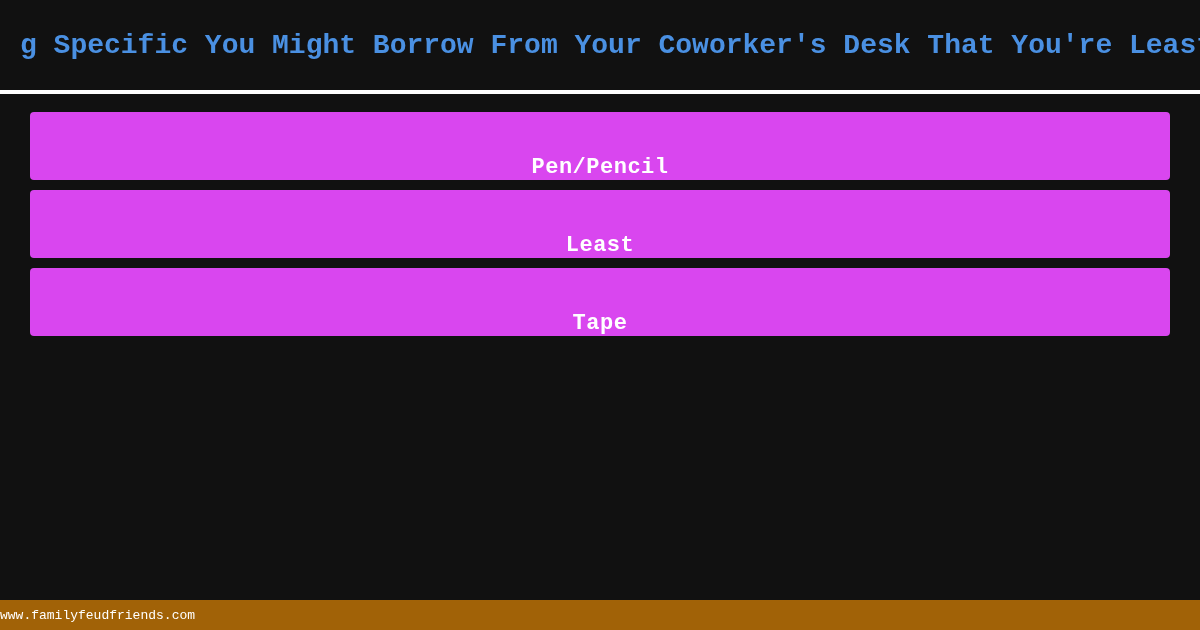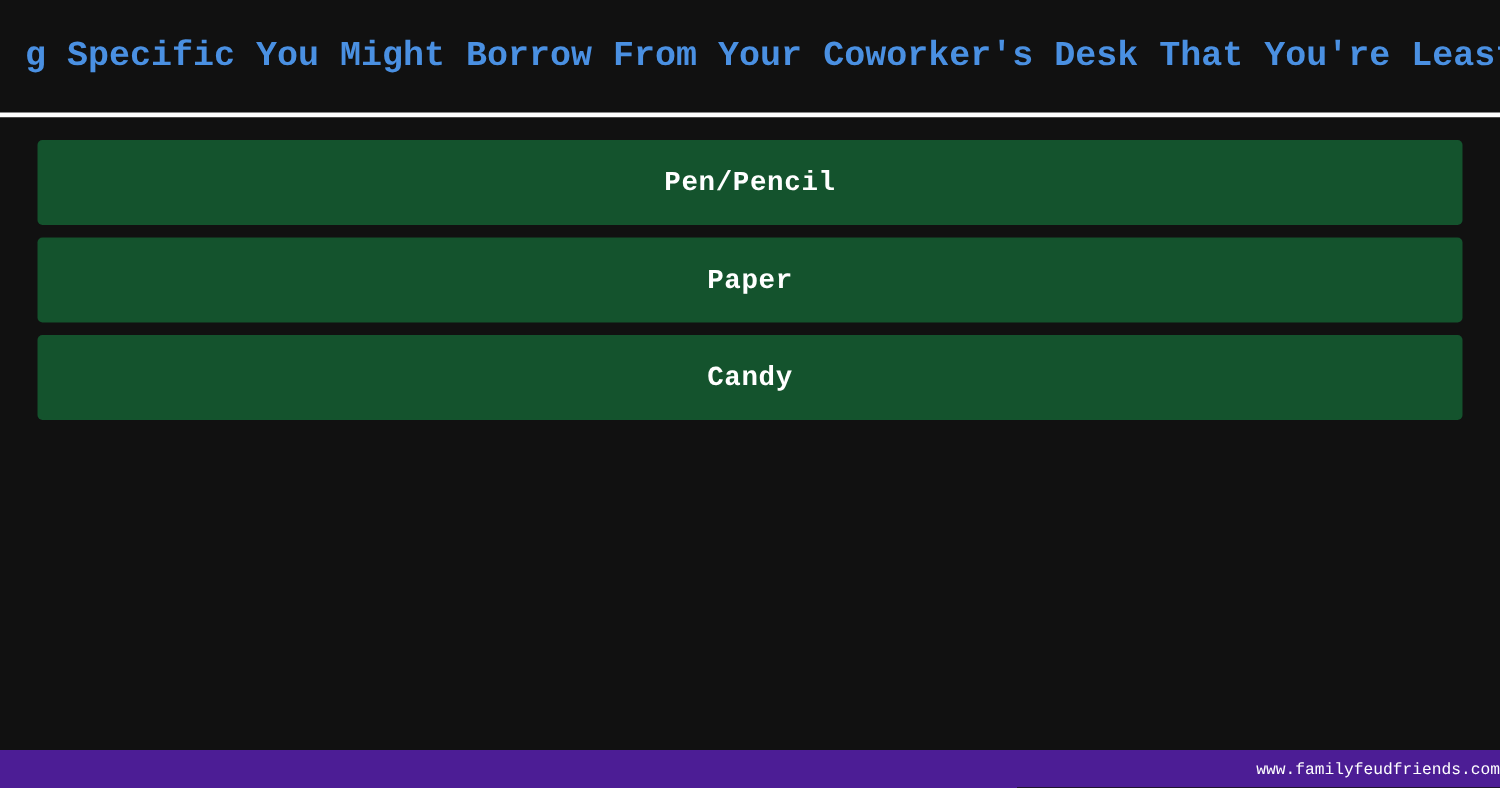--- a/index.html
+++ b/index.html
@@ -46,43 +46,43 @@
       flex: 1;
       background-color: #111111;
       padding: 18px 30px;
       display: flex;
       flex-direction: column;
       gap: 10px;
       overflow: hidden;
     }
 
     .answer-row {
-      background-color: #14532d;
+      background-color: #d946ef;
       border-radius: 4px;
       display: flex;
-      align-items: center;
+      align-items: flex-end;
       justify-content: center;
       height: 68px;
       flex-shrink: 0;
     }
 
     .answer-label {
       color: #ffffff;
       font-size: 22px;
       font-weight: bold;
       font-family: 'Courier New', Courier, monospace;
       letter-spacing: 0.5px;
     }
 
     #footer {
-      background-color: #4c1d95;
+      background-color: #a16207;
       height: 30px;
       display: flex;
       align-items: center;
-      justify-content: flex-end;
+      justify-content: flex-start;
       flex-shrink: 0;
     }
 
     #footer-text {
       color: #ffffff;
       font-size: 13px;
       font-family: 'Courier New', Courier, monospace;
     }
   </style>
 </head>
@@ -92,22 +92,22 @@
   <span id="header-text">g Specific You Might Borrow From Your Coworker's Desk That You're Least Lik</span>
 </div>
 
 <div id="divider"></div>
 
 <div id="main-content">
 <div class="answer-row">
       <span class="answer-label">Pen/Pencil</span>
     </div>
     <div class="answer-row">
-      <span class="answer-label">Paper</span>
+      <span class="answer-label">Least</span>
     </div>
     <div class="answer-row">
-      <span class="answer-label">Candy</span>
+      <span class="answer-label">Tape</span>
     </div>
   </div>
 
 <div id="footer">
   <span id="footer-text">www.familyfeudfriends.com</span>
 </div>
 
 </body></html>

